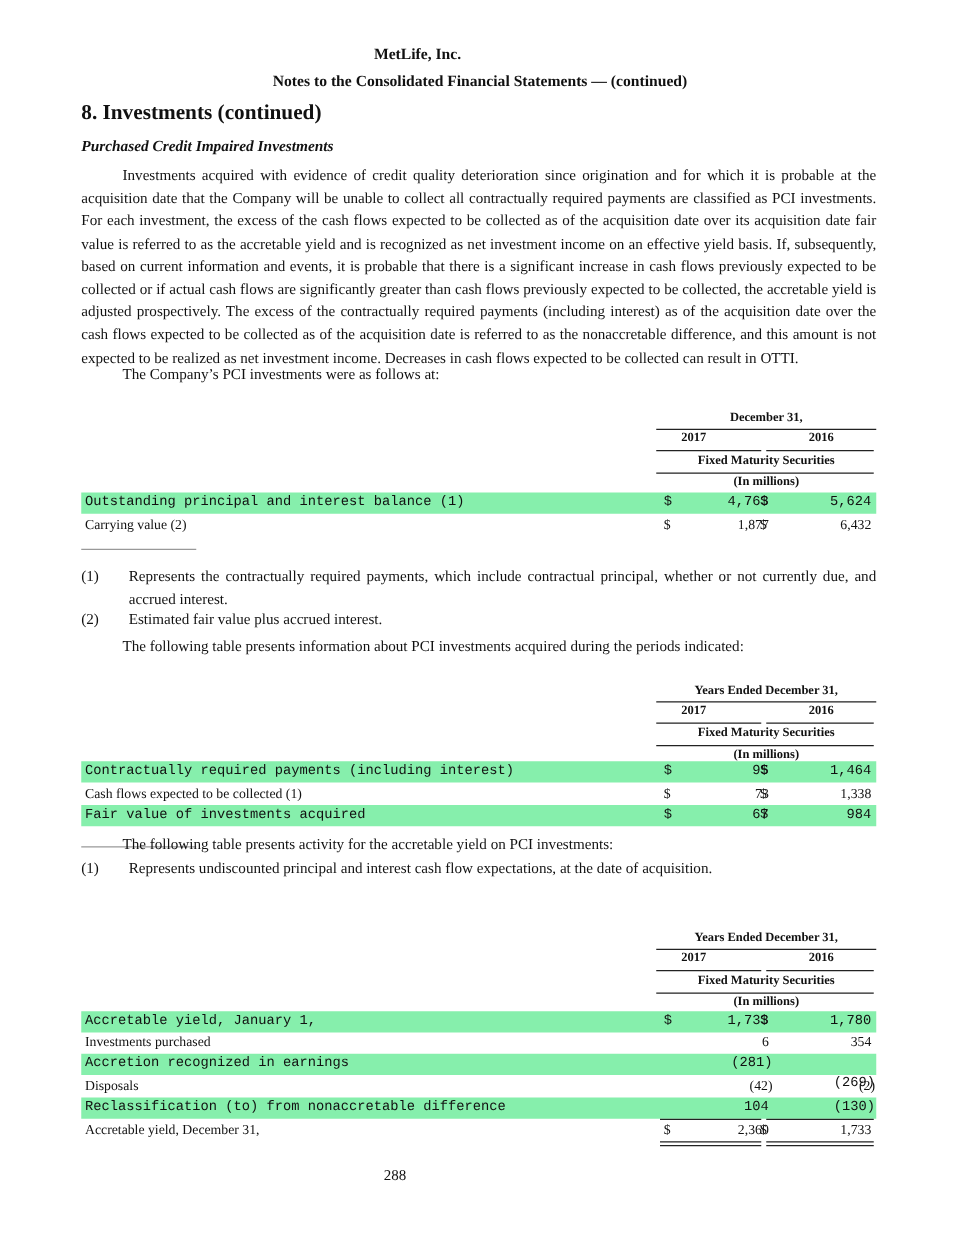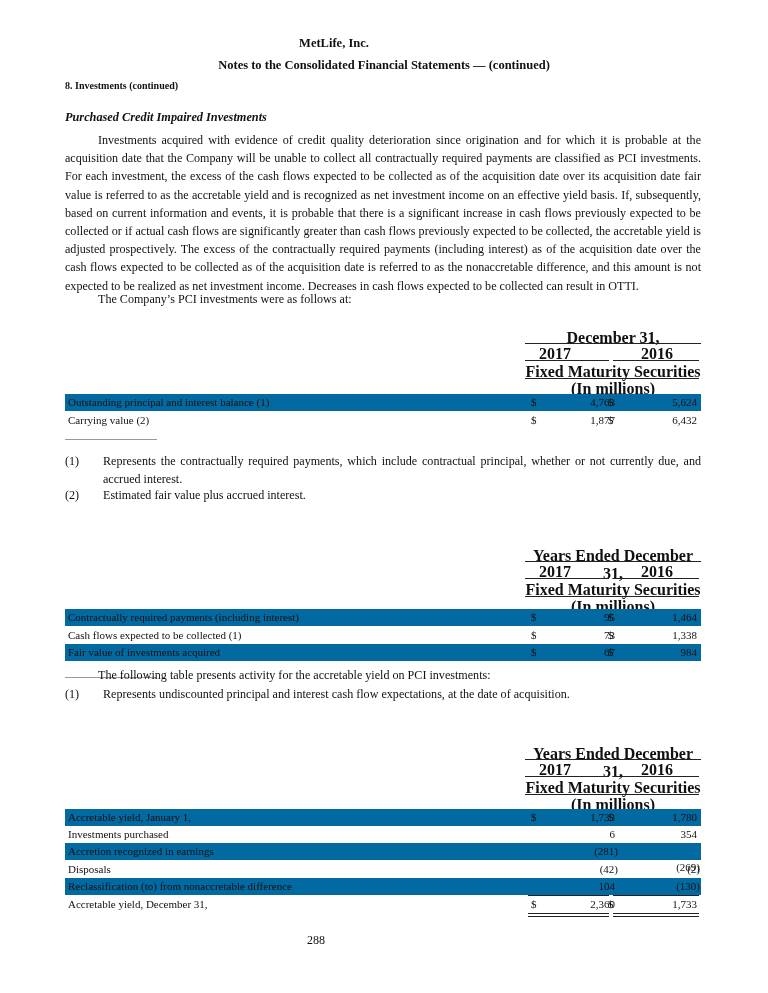--- a/index.html
+++ b/index.html
@@ -4,36 +4,36 @@
 <style>
   html, body { margin: 0; padding: 0; background: #ffffff; }
   body {
     width: 768px; height: 993px; position: relative; overflow: hidden;
     font-family: "Liberation Serif", serif; color: #111; font-size: 11.6px;
   }
   .page { position: absolute; left: 0; top: 0; width: 768px; height: 993px; }
   .center { text-align: center; }
   .co-name { position: absolute; top: 36px; left: 0; width: 668px; font-weight: bold; font-size: 12.5px; }
   .notes-title { position: absolute; top: 58px; left: 0; width: 768px; font-weight: bold; font-size: 12.5px; }
-  .section-title { position: absolute; top: 80px; left: 65px; font-weight: bold; font-size: 10px; }
+  .section-title { position: absolute; top: 80px; left: 65px; font-weight: bold; font-size: 17px; }
   .sub-title { position: absolute; top: 110px; left: 65px; font-weight: bold; font-style: italic; font-size: 12.3px; }
   .para {
     position: absolute; left: 65px; width: 636px; text-align: justify;
     font-size: 12.1px; line-height: 18.2px; text-indent: 33px;
   }
   .para.p1 { top: 131px; }
   .lead { position: absolute; left: 98px; font-size: 12.1px; }
   .tbl { position: absolute; left: 65px; width: 636px; }
-  .hdr-row { position: absolute; font-weight: bold; font-size: 16px; text-align: center; }
+  .hdr-row { position: absolute; font-weight: bold; font-size: 10px; text-align: center; }
   .hdr-line { position: absolute; height: 0; border-top: 1.3px solid #222; }
   .row {
     position: absolute; left: 0; width: 636px; height: 17px;
     font-size: 11px; line-height: 17px;
   }
-  .row.shade { background: #0369a1; }
+  .row.shade { background: #86efac; font-family: Liberation Mono, monospace; }
   .row .lbl { position: absolute; left: 3px; top: 0; white-space: nowrap; }
   .row .d1 { position: absolute; left: 466px; top: 0; }
   .row .v1 { position: absolute; right: 86px; top: 0; text-align: right; }
   .row .d2 { position: absolute; left: 543px; top: 0; }
   .row .v2 { position: absolute; right: 4px; top: 0; text-align: right; }
   .fn-rule { position: absolute; left: 65px; width: 92px; border-top: 1px solid #999; }
   .fn { position: absolute; left: 65px; width: 636px; font-size: 12.1px; line-height: 18.2px; }
   .fn .num { position: absolute; left: 0; top: 0; }
   .fn .txt { position: absolute; left: 38px; top: 0; width: 598px; text-align: justify; }
   .total-top { position: absolute; height: 0; border-top: 1.3px solid #222; }
@@ -82,20 +82,21 @@
 
   <div class="fn-rule" style="top:439px;"></div>
   <div class="fn" style="top:452px; height:36px;">
     <span class="num">(1)</span>
     <span class="txt">Represents the contractually required payments, which include contractual principal, whether or not currently due, and accrued interest.</span>
   </div>
   <div class="fn" style="top:486px; height:18px;">
     <span class="num">(2)</span>
     <span class="txt">Estimated fair value plus accrued interest.</span>
   </div>
+  <div class="lead" style="top:510px;">The following table presents information about PCI investments acquired during the periods indicated:</div>
 
   <div class="tbl" style="top:547px;">
     <div class="hdr-row" style="left:460px; width:176px; top:0;">Years Ended December 31,</div>
     <div class="hdr-line" style="left:460px; width:176px; top:14px;"></div>
     <div class="hdr-row" style="left:460px; width:60px; top:16px;">2017</div>
     <div class="hdr-row" style="left:562px; width:60px; top:16px;">2016</div>
     <div class="hdr-line" style="left:460px; width:84px; top:31px;"></div>
     <div class="hdr-line" style="left:548px; width:86px; top:31px;"></div>
     <div class="hdr-row" style="left:460px; width:176px; top:34px;">Fixed Maturity Securities</div>
     <div class="hdr-line" style="left:460px; width:174px; top:49px;"></div>

